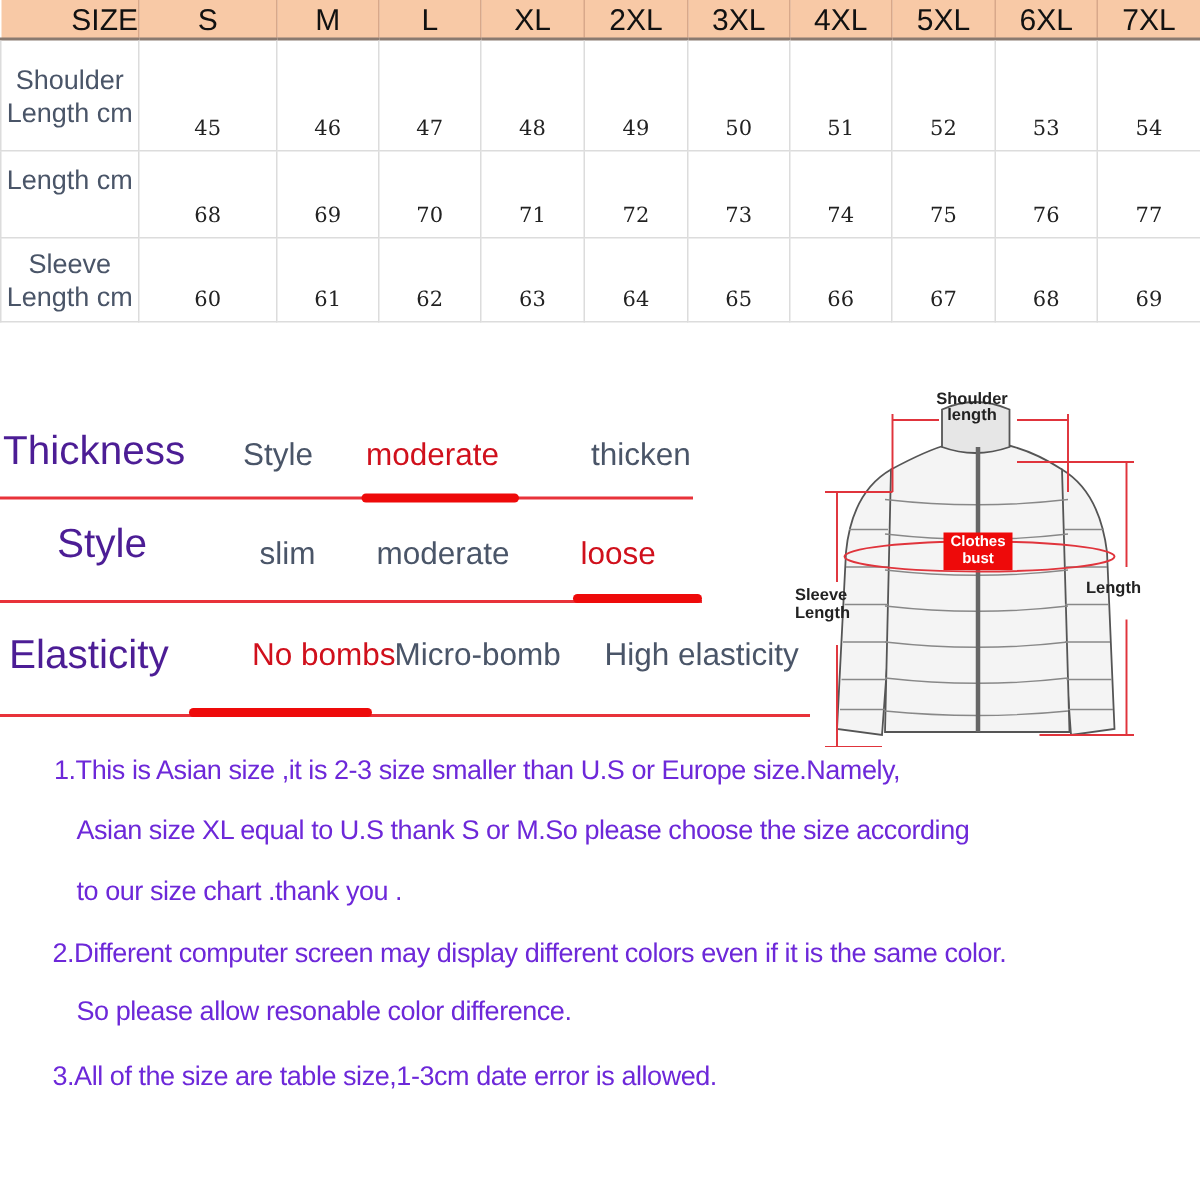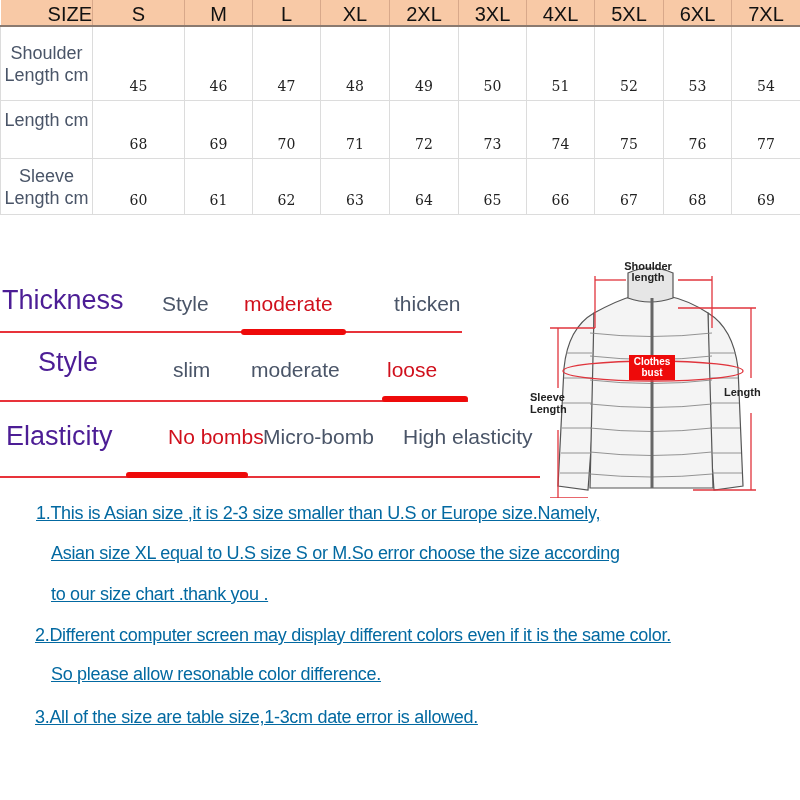--- a/index.html
+++ b/index.html
@@ -19,21 +19,21 @@
   .attr-title { position:absolute; font-size:27px; color:#4c1d95; white-space:nowrap; }
   .opt { position:absolute; font-size:21px; color:#4a5568; white-space:nowrap; }
   .opt.sel { color:#d0101c; }
   .rule { position:absolute; height:2px; background:#e8323a; }
   .bar { position:absolute; height:6px; background:#ee0a0a; border-radius:3px; }
 
   
   .diagram { position:absolute; left:528px; top:258px; width:272px; height:240px; }
 
   
-  .note { position:absolute; font-size:18px; color:#0369a1; white-space:nowrap; letter-spacing:-0.3px;text-decoration:underline; }
+  .note { position:absolute; font-size:18px; color:#6d28d9; white-space:nowrap; letter-spacing:-0.3px; }
 </style>
 </head>
 <body>
 
 <table class="size-table">
   <colgroup>
     <col style="width:92px">
       <col style="width:92px">
       <col style="width:68px">
       <col style="width:68px">
@@ -193,18 +193,18 @@
   </div>
   <div style="position:absolute;left:2px;top:133px;font-size:11px;font-weight:bold;color:#222;line-height:12px;">
     <div>Sleeve</div>
     <div>Length</div>
   </div>
   <div style="position:absolute;left:196px;top:128px;font-size:11px;font-weight:bold;color:#222;">Length</div>
 </div>
 
 <div>
   <div class="note" style="left:36px;top:503px;">1.This is Asian size ,it is 2-3 size smaller than U.S or Europe size.Namely,</div>
-  <div class="note" style="left:51px;top:543px;">Asian size XL equal to U.S size S or M.So error choose the size according</div>
+  <div class="note" style="left:51px;top:543px;">Asian size XL equal to U.S thank S or M.So please choose the size according</div>
   <div class="note" style="left:51px;top:584px;">to our size chart .thank you .</div>
   <div class="note" style="left:35px;top:625px;">2.Different computer screen may display different colors even if it is the same color.</div>
   <div class="note" style="left:51px;top:664px;">So please allow resonable color difference.</div>
   <div class="note" style="left:35px;top:707px;">3.All of the size are table size,1-3cm date error is allowed.</div>
 </div>
 
 </body></html>

